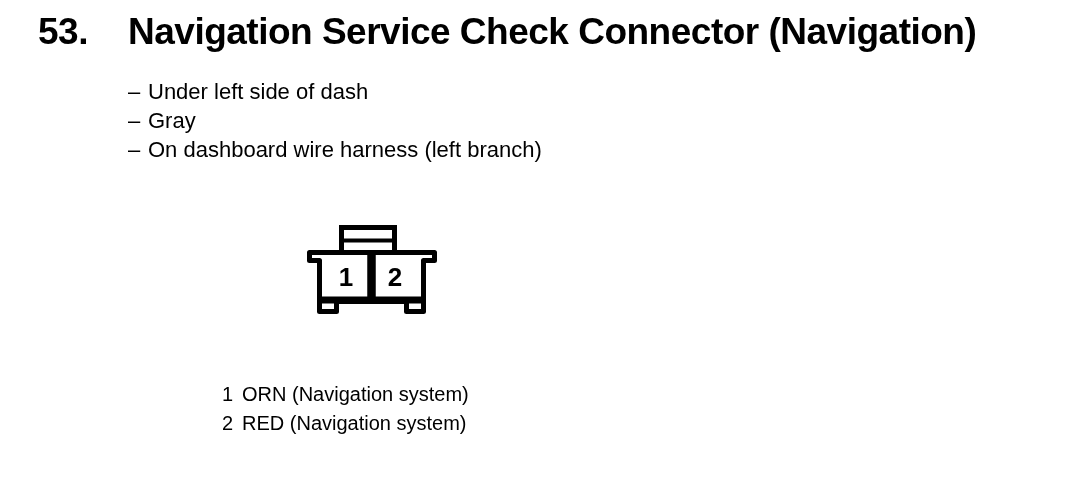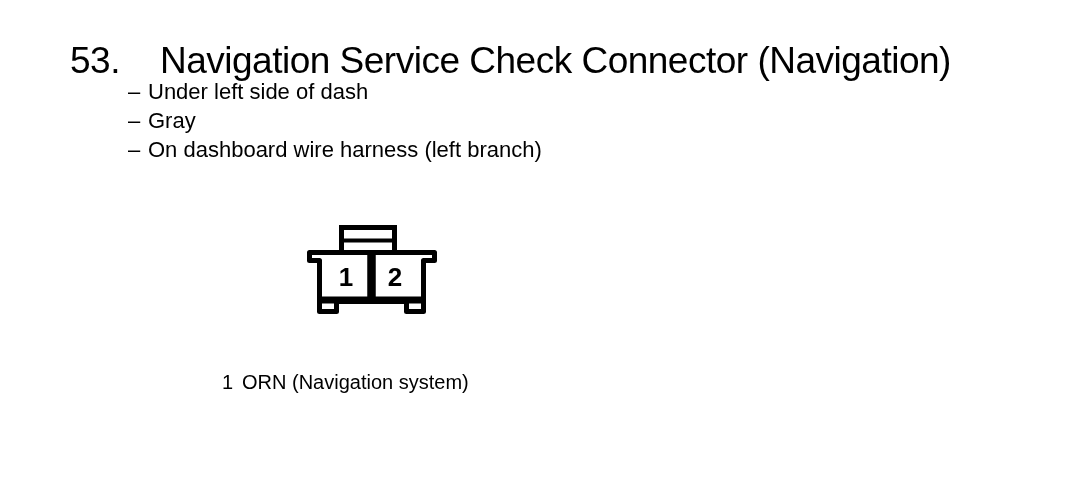--- a/index.html
+++ b/index.html
@@ -11,27 +11,26 @@
     height: 494px;
     background: #ffffff;
     font-family: "Liberation Sans", sans-serif;
     color: #000000;
     position: relative;
     overflow: hidden;
   }
   .heading {
     position: absolute;
     left: 38px;
-    top: 40px;
+    top: 11px;
     font-size: 37px;
-    font-weight: normal;
+    font-weight: bold;
     letter-spacing: -0.5px;
     line-height: 42px;
     white-space: nowrap;
-    margin-left: 32px;
   }
   .sec-num {
     display: inline-block;
     width: 90px;
   }
   .details {
     position: absolute;
     left: 128px;
     top: 77px;
     font-size: 22px;
@@ -43,21 +42,21 @@
     width: 20px;
   }
   .connector-svg {
     position: absolute;
     left: 300px;
     top: 218px;
   }
   .pins {
     position: absolute;
     left: 222px;
-    top: 368px;
+    top: 380px;
     font-size: 20px;
     line-height: 29px;
     white-space: nowrap;
   }
   .pin-row .pin-num {
     display: inline-block;
     width: 13px;
     margin-right: 7px;
   }
 </style>
@@ -94,15 +93,18 @@
     <line x1="371.5" y1="252" x2="371.5" y2="300" stroke="#000000" stroke-width="8.5"></line>
 
     <text x="346" y="286" font-size="26" font-weight="bold" text-anchor="middle" fill="#000000" font-family="Liberation Sans, sans-serif">1</text>
     <text x="395" y="286" font-size="26" font-weight="bold" text-anchor="middle" fill="#000000" font-family="Liberation Sans, sans-serif">2</text>
   </svg>
 
   <div class="pins">
     <div class="pin-row">
       <span class="pin-num">1</span><span>ORN (Navigation system)</span>
     </div>
+    <div class="pin-row">
+      <span class="pin-num">2</span><span>RED (Navigation system)</span>
+    </div>
   </div>
 
 </div>
 
 </body></html>

